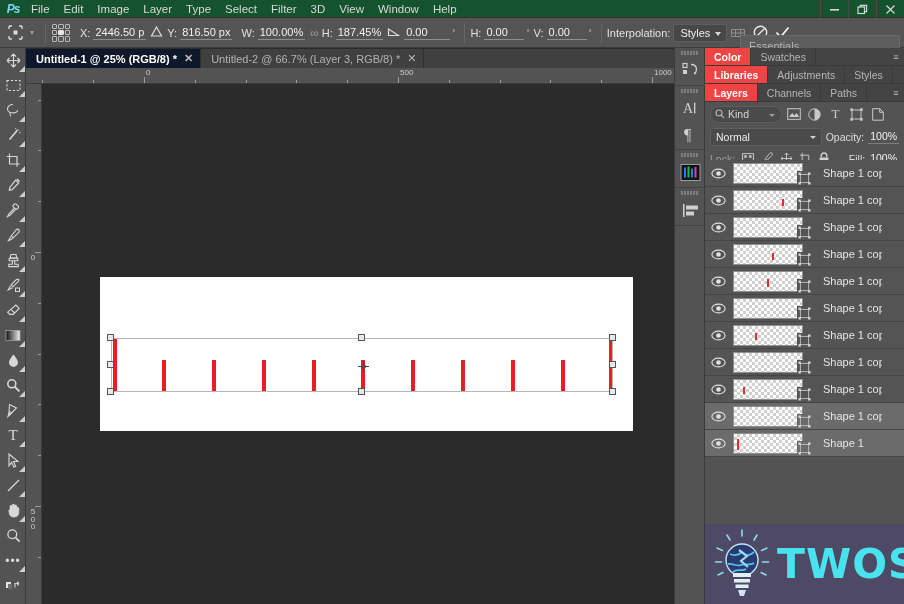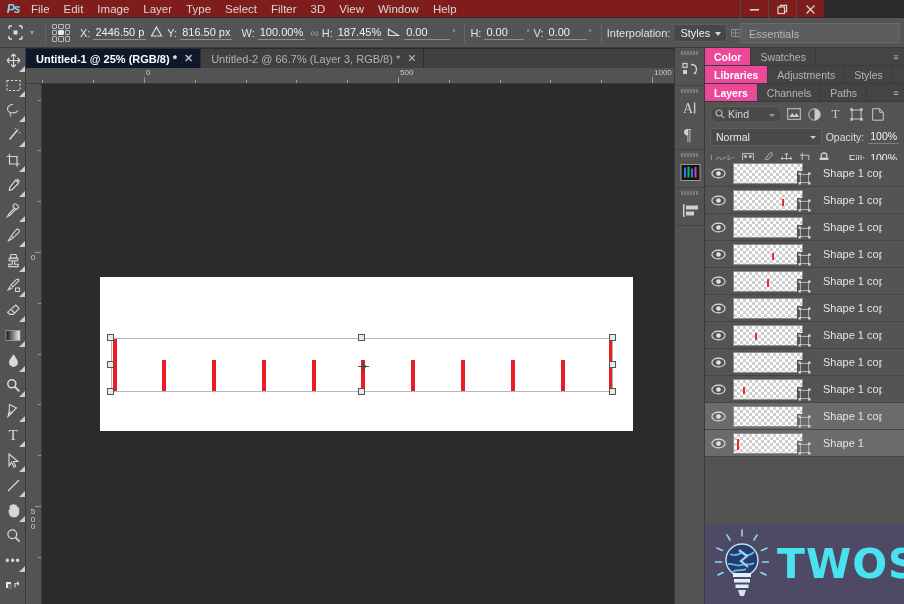--- a/index.html
+++ b/index.html
@@ -9,22 +9,22 @@
     background: #2b2b2b;
     font-family: "Liberation Sans", sans-serif;
     font-size: 11px;
     color: #c8c8c8;
     -webkit-font-smoothing: antialiased;
   }
   .app { position: relative; width: 904px; height: 604px; }
 
   
   .titlebar {
-    position: absolute; left: 0; top: 0; width: 824px; height: 18px;
-    background: #7f1d1d;
+    position: absolute; left: 0; top: 0; width: 904px; height: 18px;
+    background: #14532d;
     border-bottom: 1px solid #2e2e2e;
   }
   .win-btns { position: absolute; right: 0; top: 0; height: 18px; display: flex; }
   .win-btn {
     width: 28px; height: 18px; display: flex; align-items: center; justify-content: center;
     color: #d0d0d0; font-size: 11px; border-left: 1px solid #4a4a4a;
   }
 
   
   .menubar {
@@ -79,21 +79,21 @@
     content: ""; position: absolute; right: 5px; top: 7px;
     border-left: 3.5px solid transparent; border-right: 3.5px solid transparent;
     border-top: 4px solid #d8d8d8;
   }
   .ob-icon-btn {
     width: 22px; height: 22px; display: flex; align-items: center; justify-content: center;
     color: #e0e0e0;
   }
   .ob-icon-btn.dim { color: #8e8e8e; }
   .essentials {
-    position: absolute; right: 4px; top: 5px;
+    position: absolute; right: 4px; top: 17px;
     width: 160px; height: 20px; background: #5d5d5d;
     color: #b4b4b4; font-size: 11px; line-height: 20px; padding-left: 8px;
     border: 1px solid #6a6a6a;
   }
 
   
   .tabbar {
     position: absolute; left: 26px; top: 49px; width: 648px; height: 19px;
     background: #404040; display: flex; align-items: flex-end;
   }
@@ -219,21 +219,21 @@
   .dock-tabrow {
     height: 18px; background: #444444; display: flex; align-items: stretch;
     border-bottom: 1px solid #3a3a3a;
   }
   .dock-tab {
     padding: 0 9px; display: flex; align-items: center;
     font-size: 10.5px; color: #b5b5b5;
     border-right: 1px solid #3a3a3a;
     white-space: nowrap;
   }
-  .dock-tab.active { background: #ec4899; color: #ffffff; font-weight: bold; }
+  .dock-tab.active { background: #ef4444; color: #ffffff; font-weight: bold; }
   .dock-tabrow .spacer { flex: 1; border-right: none; }
   .dock-menu {
     width: 16px; display: flex; align-items: center; justify-content: center;
     color: #c0c0c0; font-size: 9px;
   }
 
   .filter-row {
     height: 24px; display: flex; align-items: center; padding: 0 5px; gap: 2px;
   }
   .kind-select {

